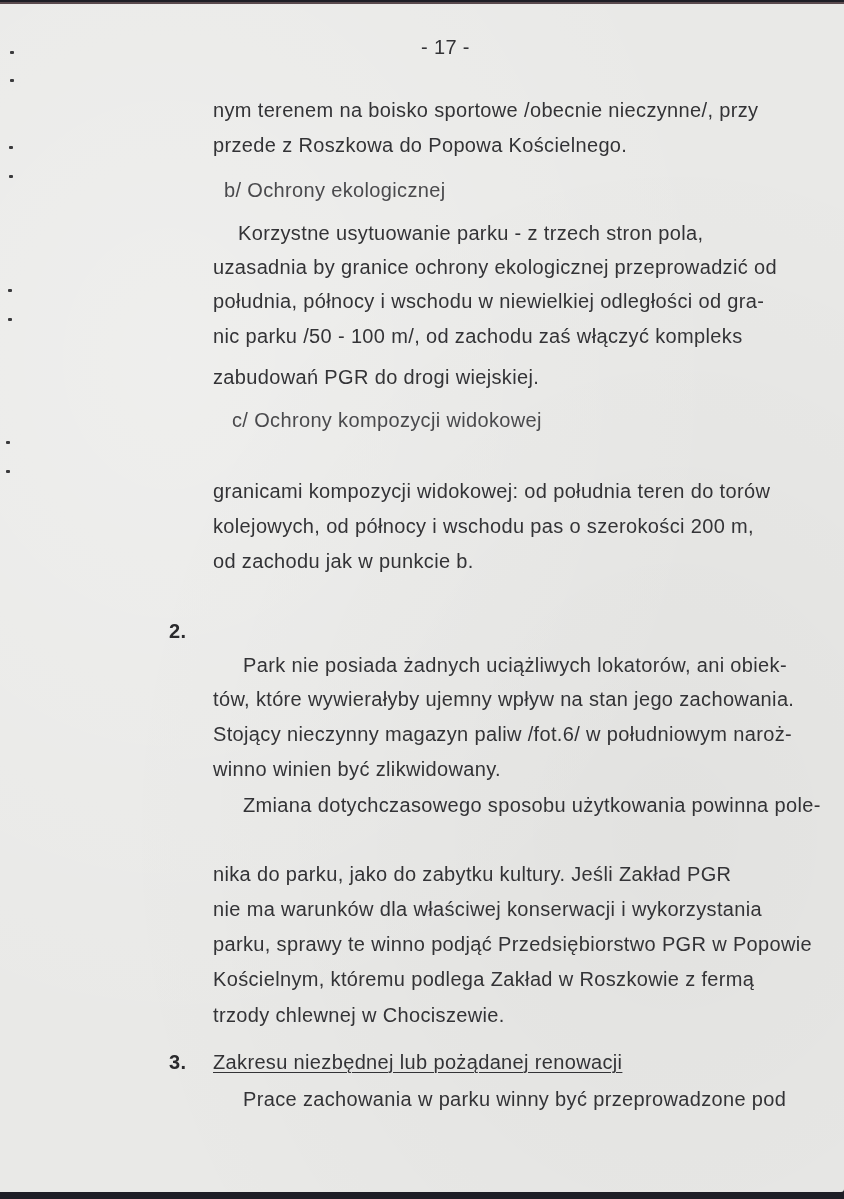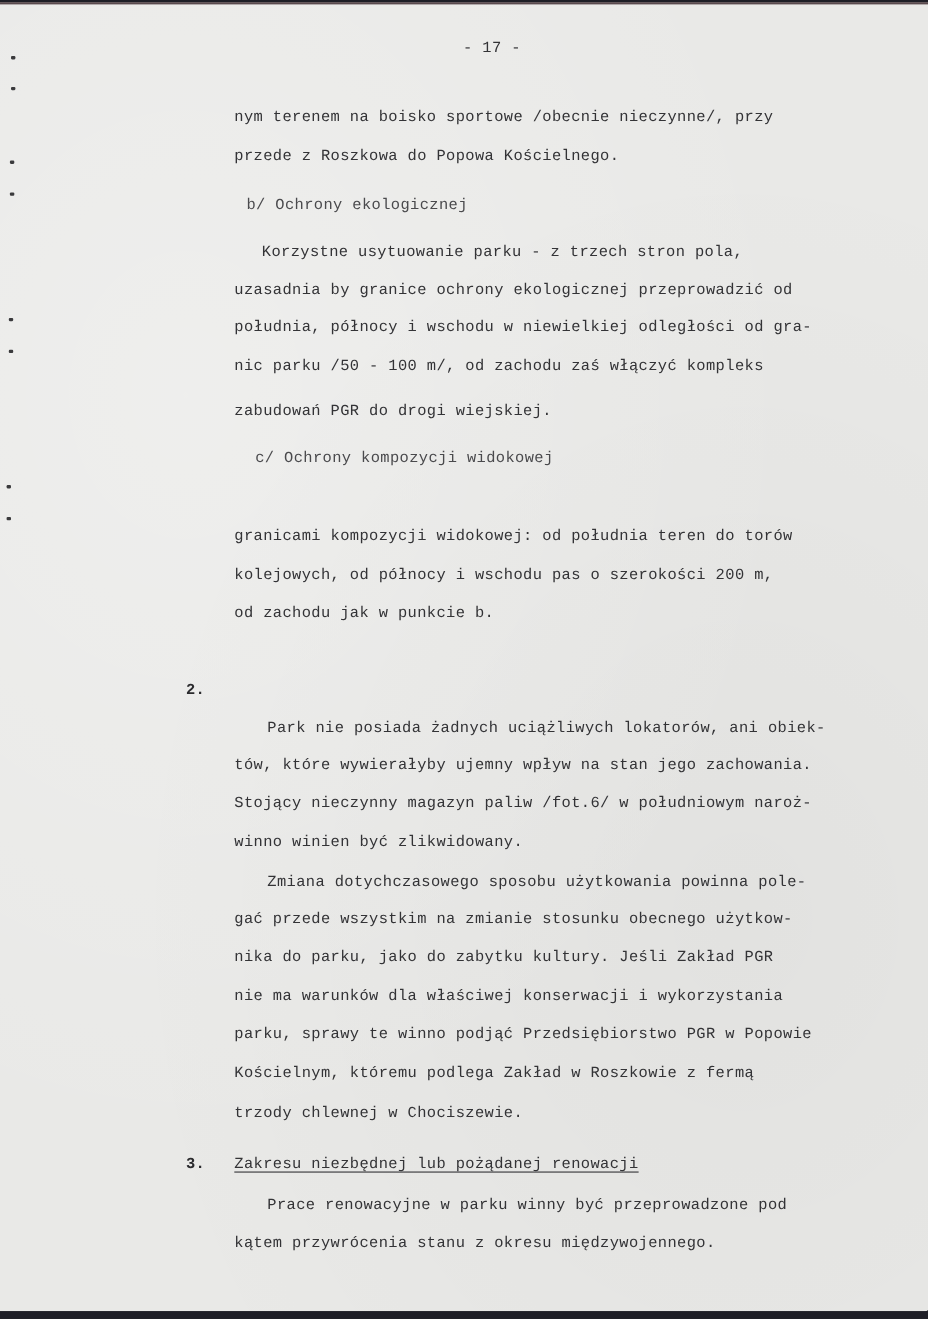--- a/index.html
+++ b/index.html
@@ -25,23 +25,23 @@
         radial-gradient(ellipse at 80% 70%, rgba(0,0,0,0.03), transparent 60%);
       border-bottom-right-radius: 3px;
     }
     .page-top-edge {
       position: absolute;
       left: 0; top: 0;
       width: 844px; height: 2px;
       background: #5a4a4e;
     }
     .text {
-      font-family: Liberation Mono, monospace;
+      font-family: Liberation Sans, sans-serif;
       color: #333336;
-      font-size: 14px;
+      font-size: 20px;
       letter-spacing: 0.35px;
       white-space: pre;
       position: absolute;
       line-height: 1;
     }
     .bold { font-weight: bold; color: #2a2a2d; }
     .faint { color: #4a4a4d; }
     .u { text-decoration: underline; text-underline-offset: 3px; text-decoration-thickness: 1px; }
     .punch {
       position: absolute;
@@ -82,24 +82,22 @@
   <div class="text" style="left:213px;top:514px;">kolejowych, od północy i wschodu pas o szerokości 200 m,</div>
   <div class="text" style="left:213px;top:549px;">od zachodu jak w punkcie b.</div>
 
   <div class="text bold" style="left:169px;top:619px;">2.</div>
   <div class="text" style="left:243px;top:653px;">Park nie posiada żadnych uciążliwych lokatorów, ani obiek-</div>
   <div class="text" style="left:213px;top:687px;">tów, które wywierałyby ujemny wpływ na stan jego zachowania.</div>
   <div class="text" style="left:213px;top:722px;">Stojący nieczynny magazyn paliw /fot.6/ w południowym naroż-</div>
   <div class="text" style="left:213px;top:757px;">winno winien być zlikwidowany.</div>
 
   <div class="text" style="left:243px;top:793px;">Zmiana dotychczasowego sposobu użytkowania powinna pole-</div>
-  <div class="text" style="left:213px;top:827px;">gać przede wszystkim na zmianie stosunku obecnego użytkow-</div>
   <div class="text" style="left:213px;top:862px;">nika do parku, jako do zabytku kultury. Jeśli Zakład PGR</div>
   <div class="text" style="left:213px;top:897px;">nie ma warunków dla właściwej konserwacji i wykorzystania</div>
   <div class="text" style="left:213px;top:932px;">parku, sprawy te winno podjąć Przedsiębiorstwo PGR w Popowie</div>
   <div class="text" style="left:213px;top:967px;">Kościelnym, któremu podlega Zakład w Roszkowie z fermą</div>
   <div class="text" style="left:213px;top:1003px;">trzody chlewnej w Chociszewie.</div>
 
   <div class="text bold" style="left:169px;top:1050px;">3.</div>
   <div class="text u" style="left:213px;top:1050px;">Zakresu niezbędnej lub pożądanej renowacji</div>
-  <div class="text" style="left:243px;top:1087px;">Prace renowacyjne w parku winny być przeprowadzone pod</div>
-  <div class="text" style="left:213px;top:1122px;">kątem przywrócenia stanu z okresu międzywojennego.</div>
+  <div class="text" style="left:243px;top:1087px;">Prace zachowania w parku winny być przeprowadzone pod</div>
 </div>
 
 </body></html>

